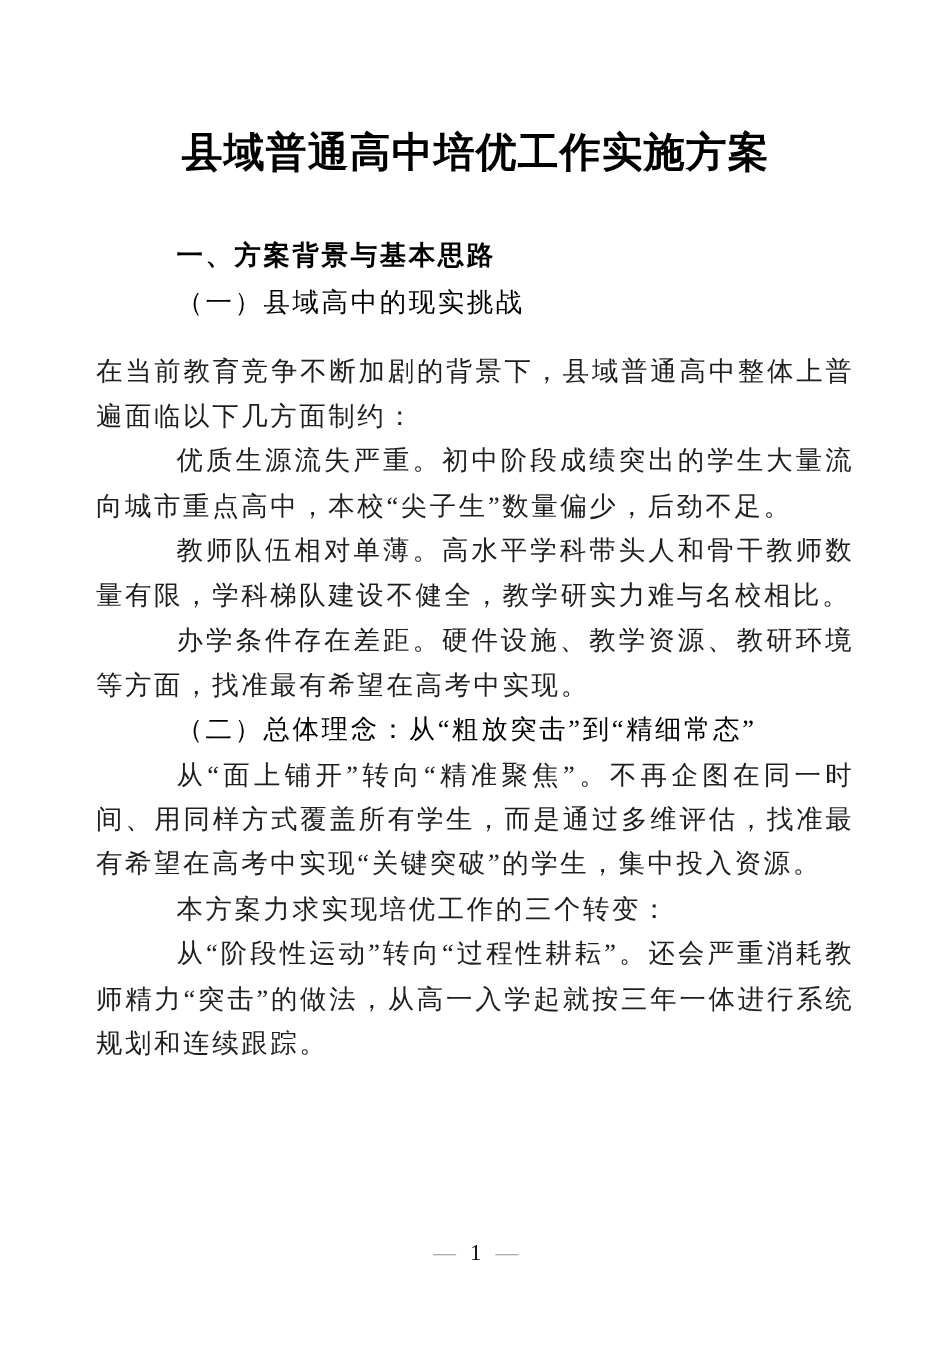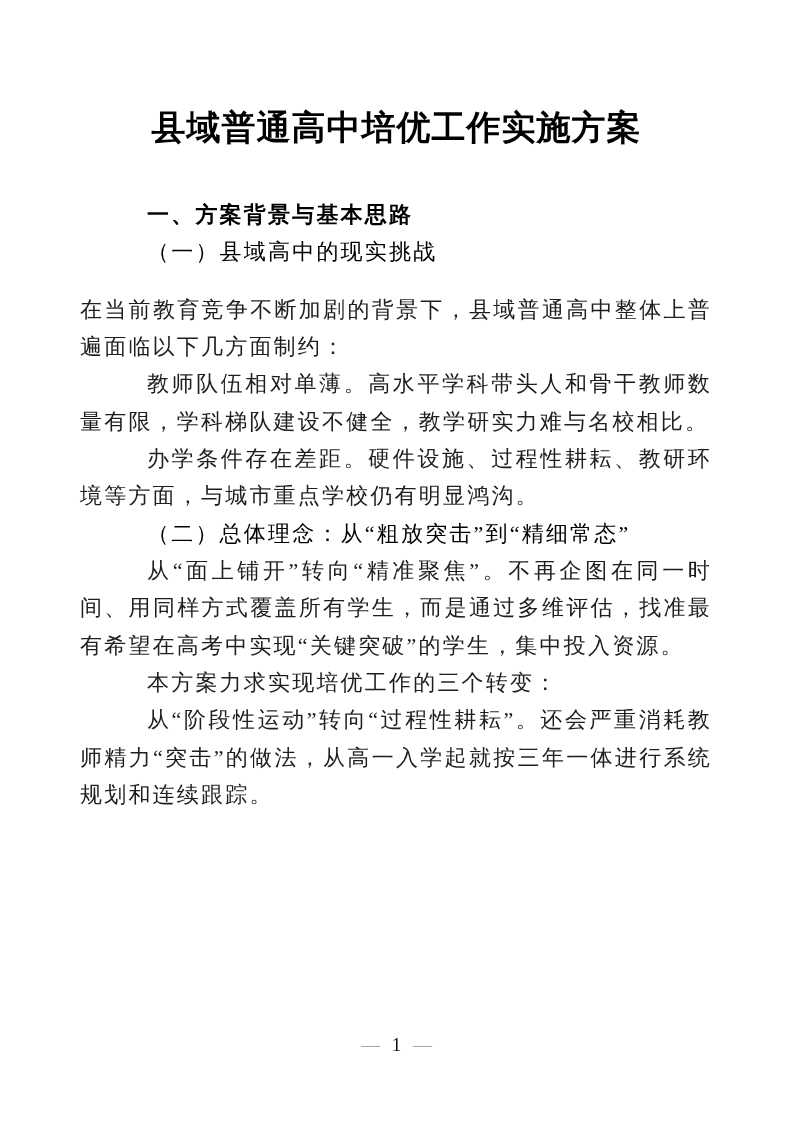--- a/index.html
+++ b/index.html
@@ -50,21 +50,21 @@
   }
   .doc-body p {
     text-indent: 67px;
     font-weight: 400;
   }
   .doc-body p.first-para {
     text-indent: 0;
     margin-top: 20px;
   }
   .h-sans {
-    font-family: Liberation Serif, serif;
+    font-family: Liberation Mono, monospace;
     font-weight: 700;
     color: #000000;
     text-indent: 67px;
   }
   .h-serif {
     font-family: "Liberation Serif", "DejaVu Serif", serif;
     font-weight: 400;
     color: #000000;
     text-indent: 67px;
   }
@@ -95,24 +95,25 @@
   <h1 class="doc-title">县域普通高中培优工作实施方案</h1>
 
   <div class="doc-body">
 
     <h2 class="h-sans">一、方案背景与基本思路</h2>
 
     <h3 class="h-serif">（一）县域高中的现实挑战</h3>
 
     <p class="first-para">在当前教育竞争不断加剧的背景下，县域普通高中整体上普遍面临以下几方面制约：</p>
 
+    <p>优质生源流失严重。初中阶段成绩突出的学生大量流向城市重点高中，本校“尖子生”数量偏少，后劲不足。</p>
 
     <p>教师队伍相对单薄。高水平学科带头人和骨干教师数量有限，学科梯队建设不健全，教学研实力难与名校相比。</p>
 
-    <p>办学条件存在差距。硬件设施、过程性耕耘、教研环境等方面，与城市重点学校仍有明显鸿沟。</p>
+    <p>办学条件存在差距。硬件设施、教学资源、教研环境等方面，找准最有希望在高考中实现。</p>
 
 
     <h3 class="h-serif">（二）总体理念：从“粗放突击”到“精细常态”</h3>
 
     <p>从“面上铺开”转向“精准聚焦”。不再企图在同一时间、用同样方式覆盖所有学生，而是通过多维评估，找准最有希望在高考中实现“关键突破”的学生，集中投入资源。</p>
 
     <p>本方案力求实现培优工作的三个转变：</p>
 
     <p>从“阶段性运动”转向“过程性耕耘”。还会严重消耗教师精力“突击”的做法，从高一入学起就按三年一体进行系统规划和连续跟踪。</p>
 

